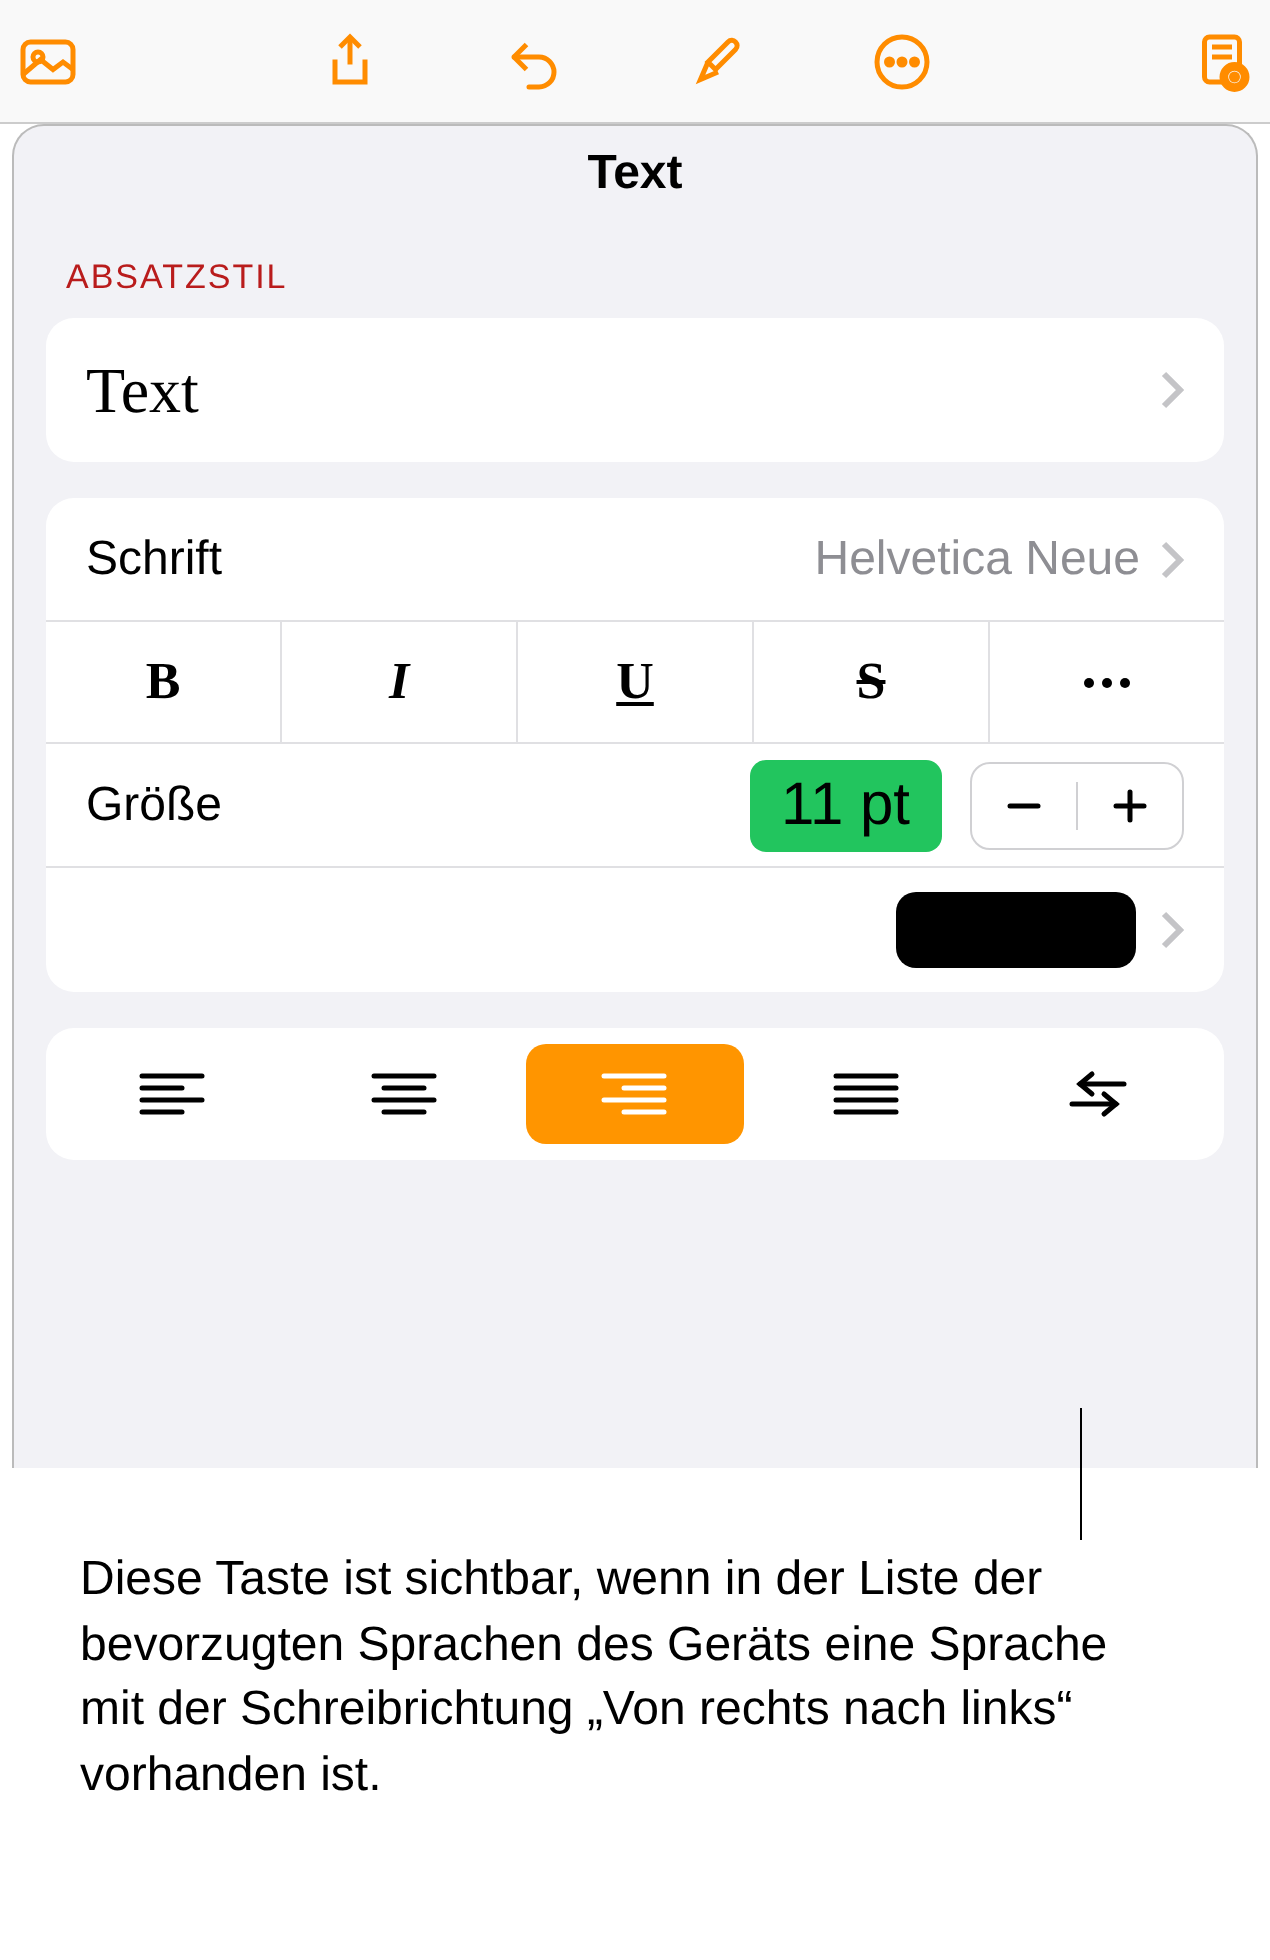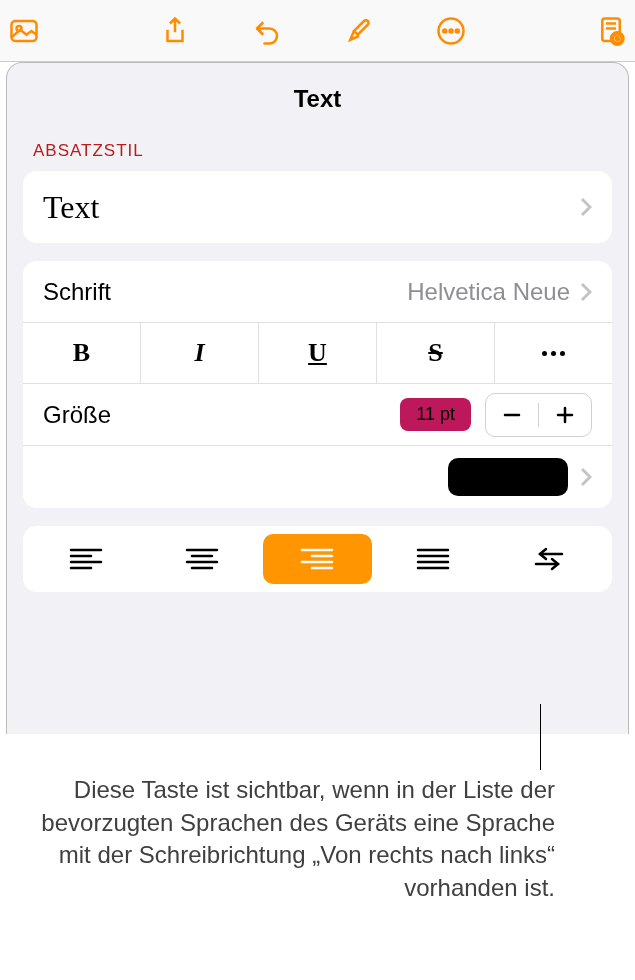--- a/index.html
+++ b/index.html
@@ -47,21 +47,21 @@
   }
   .panel {
     position: absolute;
     top: 62px;
     left: 6px; right: 6px;
     height: 672px;
     background: #f2f2f6;
     border: 1px solid #bbb;
     border-bottom: none;
     border-radius: 16px 16px 0 0;
-    padding-top: 14px;
+    padding-top: 2px;
     overflow: hidden;
   }
   .panel-header {
     text-align: center;
     font-size: 24px;
     font-weight: 600;
     color: #000;
     padding: 8px 0 22px;
   }
   .section-label {
@@ -128,24 +128,24 @@
     height: 60px;
   }
   .fmt-btn:last-child { border-right: none; }
   .fmt-bold { font-weight: 800; font-family: Georgia, serif;}
   .fmt-italic { font-style: italic; font-family: Georgia, serif; font-weight:600;}
   .fmt-under { text-decoration: underline; font-family: Georgia, serif; font-weight:600;}
   .fmt-strike { text-decoration: line-through; font-family: Georgia, serif; font-weight:600;}
   .dots { display:flex; gap:4px;}
   .dots span { width:5px; height:5px; background:#000; border-radius:50%;}
   .size-badge {
-    background: #be185d;
+    background: #22c55e;
     border-radius: 8px;
     padding: 6px 16px;
-    font-size: 18px;
+    font-size: 30px;
     color: #000;
     margin-right: 14px;
   }
   .stepper {
     display: flex;
     align-items: center;
     border: 1px solid #d0d0d3;
     border-radius: 10px;
     height: 44px;
     overflow: hidden;
@@ -204,22 +204,21 @@
     position:absolute;
     right: 94px;
     top: -50px;
     width: 1px;
     height: 66px;
     background: #000;
   }
   .callout-text {
     font-size: 24px;
     line-height: 1.36;
-    color: #404040;
-    text-align: right;
+    color: #000000;
     padding-right: 60px;
     padding-left: 20px;
     padding-top: 20px;
   }
 </style>
 </head>
 <body>
 
 <div class="toolbar">
   <div class="toolbar-left">

